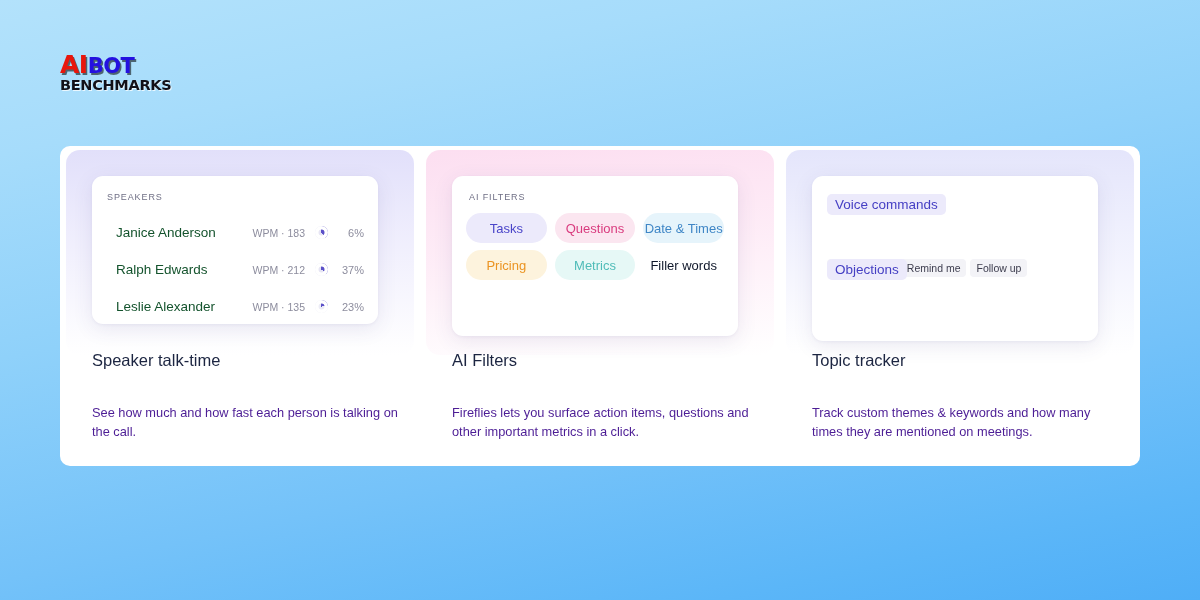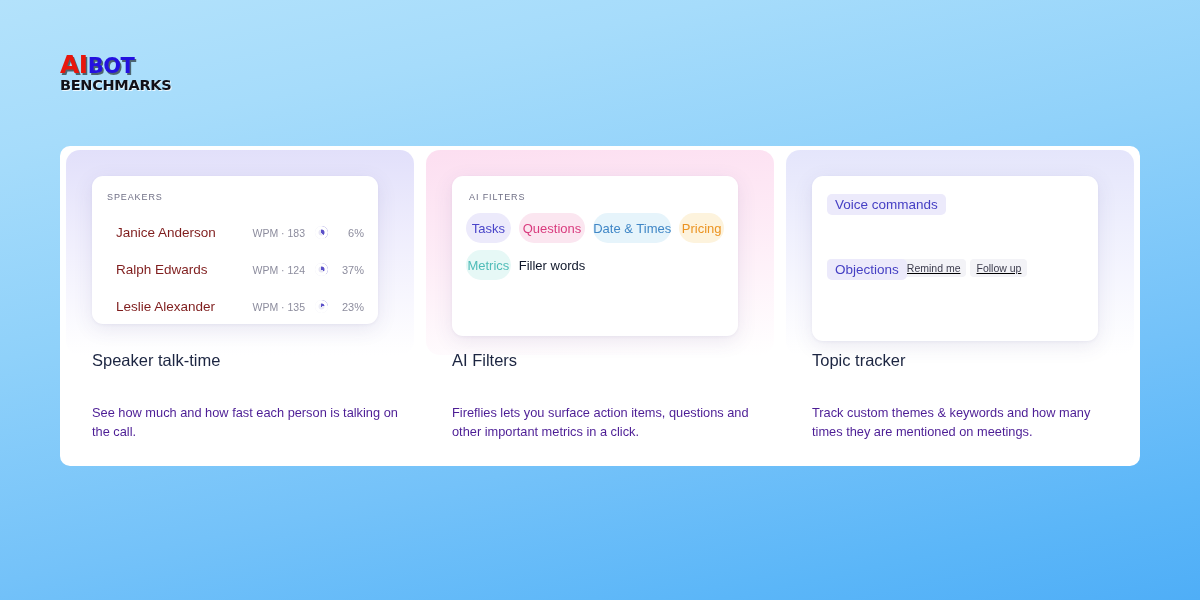--- a/index.html
+++ b/index.html
@@ -130,21 +130,21 @@
     left: 15px; right: 14px; top: 38px;
   }
   .speaker-row {
     display: flex;
     align-items: center;
     height: 37px;
   }
   .speaker-name {
     flex: 1;
     font-size: 13.5px;
-    color: #7f1d1d;
+    color: #14532d;
     white-space: nowrap;
     padding-left: 9px;
   }
   .speaker-wpm {
     font-size: 10.5px;
     color: #8d8d9e;
     white-space: nowrap;
     margin-right: 10px;
   }
   .donut {
@@ -160,35 +160,35 @@
     text-align: right;
     white-space: nowrap;
   }
 
   
   .preview-2 .eyebrow { position: absolute; left: 17px; top: 16px; }
   .filter-grid {
     position: absolute;
     left: 14px; right: 14px; top: 37px;
     display: grid;
-    grid-template-columns: 1fr 1fr 1fr 1fr;
+    grid-template-columns: 1fr 1fr 1fr;
     gap: 7px 8px;
   }
   .filter-pill {
     height: 30px;
     border-radius: 15px;
     display: flex;
     align-items: center;
     justify-content: center;
     font-size: 13px;
     white-space: nowrap;
   }
 
   
-  .topic-group { position: absolute; left: 15px; right: 12px; text-decoration: underline; }
+  .topic-group { position: absolute; left: 15px; right: 12px; }
   .topic-group.g1 { top: 18px; }
   .topic-group.g2 { top: 83px; }
   .topic-title {
     display: inline-block;
     font-size: 13.5px;
     color: #4640c4;
     background: #eceafb;
     border-radius: 5px;
     padding: 3px 8px;
     white-space: nowrap;
@@ -253,21 +253,21 @@
         <div class="speaker-row">
           <span class="speaker-name">Janice Anderson</span>
           <span class="speaker-wpm">WPM · 183</span>
           <span class="donut" style="background: conic-gradient(#5b50c8 0% 40%, #e6e5f4 40% 100%);
                        box-shadow: inset 0 0 0 3.5px #ffffff;"></span>
           <span class="speaker-pct">6%</span>
         </div>
 
         <div class="speaker-row">
           <span class="speaker-name">Ralph Edwards</span>
-          <span class="speaker-wpm">WPM · 124</span>
+          <span class="speaker-wpm">WPM · 212</span>
           <span class="donut" style="background: conic-gradient(#5b50c8 0% 37%, #e6e5f4 37% 100%);
                        box-shadow: inset 0 0 0 3.5px #ffffff;"></span>
           <span class="speaker-pct">37%</span>
         </div>
 
         <div class="speaker-row">
           <span class="speaker-name">Leslie Alexander</span>
           <span class="speaker-wpm">WPM · 135</span>
           <span class="donut" style="background: conic-gradient(#5b50c8 0% 23%, #ececf6 23% 100%);
                        box-shadow: inset 0 0 0 3.5px #ffffff;"></span>

